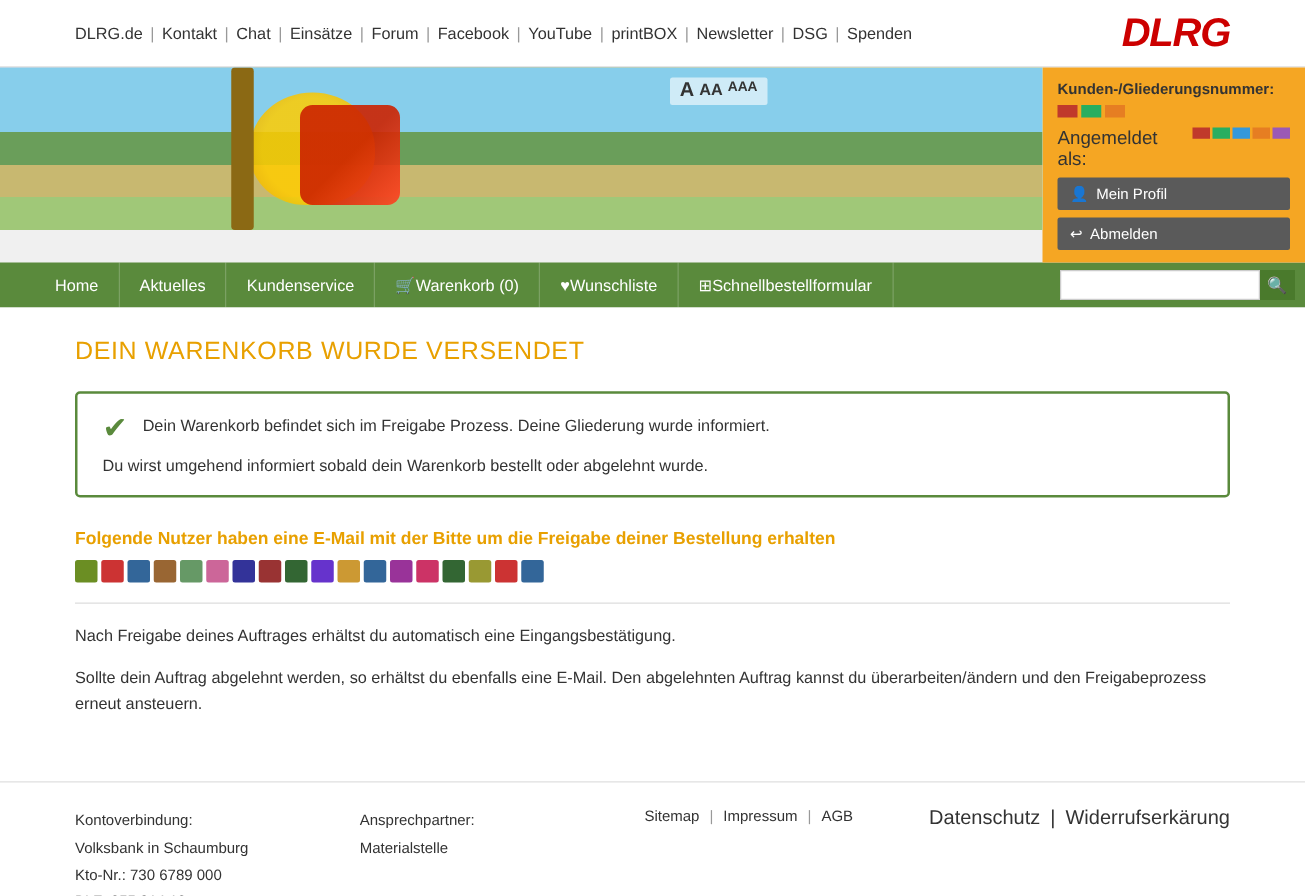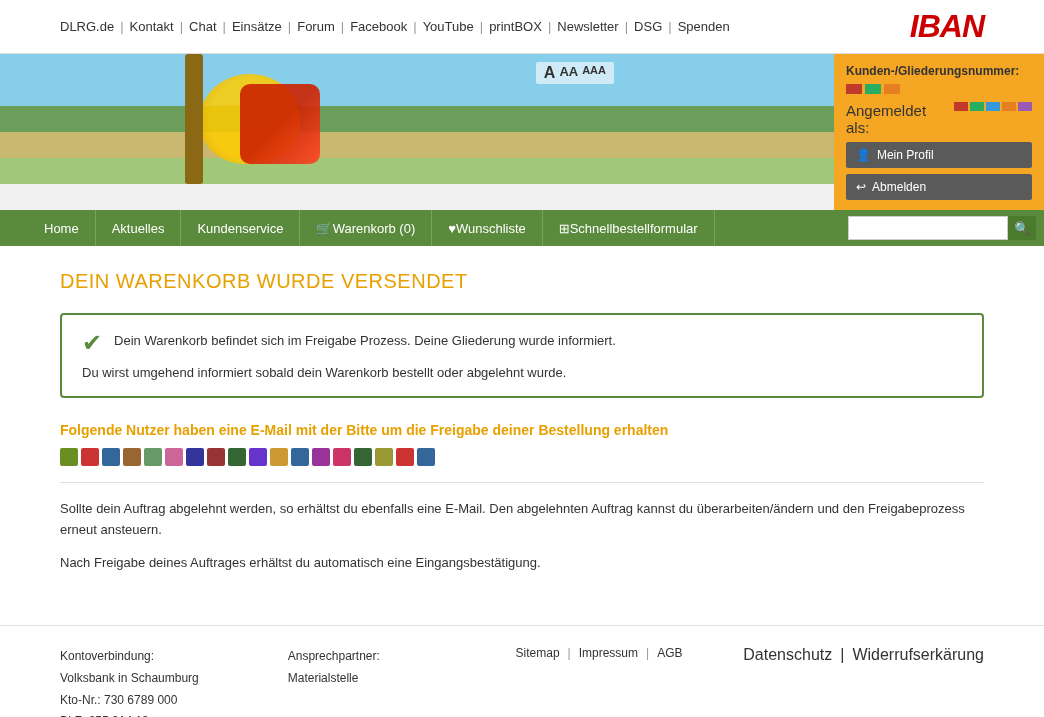--- a/index.html
+++ b/index.html
@@ -283,21 +283,21 @@
   <span class="sep">|</span>
   <a>printBOX</a>
   <span class="sep">|</span>
   <a>Newsletter</a>
   <span class="sep">|</span>
   <a>DSG</a>
   <span class="sep">|</span>
   <a>Spenden</a>
 
   <div style="margin-left:auto;">
-    <span class="dlrg-logo">IBAN</span>
+    <span class="dlrg-logo">DLRG</span>
   </div>
 </div>
 
 <div class="header-row">
   <div class="header-banner">
 
     <div style="width:100%; height:100%; background: linear-gradient(to bottom, #87CEEB 0%, #87CEEB 40%, #6a9e5a 40%, #6a9e5a 60%, #c8b870 60%, #c8b870 80%, #a0c878 80%, #a0c878 100%); position:relative;">
 
       <div style="position:absolute; left:200px; top:20px; width:100px; height:90px; background:radial-gradient(circle, #ffcc00 60%, #e6a800 100%); border-radius:50% 50% 45% 45%; opacity:0.85;"></div>
       <div style="position:absolute; left:240px; top:30px; width:80px; height:80px; background: linear-gradient(135deg, #cc2200 50%, #ff4422 100%); border-radius:10px; opacity:0.9;"></div>
@@ -400,22 +400,22 @@
       <span class="avatar-block" style="background: rgb(153, 51, 153);"></span>
       <span class="avatar-block" style="background: rgb(204, 51, 102);"></span>
       <span class="avatar-block" style="background: rgb(51, 102, 51);"></span>
       <span class="avatar-block" style="background: rgb(153, 153, 51);"></span>
       <span class="avatar-block" style="background: rgb(204, 51, 51);"></span>
       <span class="avatar-block" style="background: rgb(51, 102, 153);"></span>
     </div>
 
   <hr class="divider">
 
+  <p class="info-text">Nach Freigabe deines Auftrages erhältst du automatisch eine Eingangsbestätigung.</p>
   <p class="info-text">Sollte dein Auftrag abgelehnt werden, so erhältst du ebenfalls eine E-Mail. Den abgelehnten Auftrag kannst du überarbeiten/ändern und den Freigabeprozess erneut ansteuern.</p>
-  <p class="info-text">Nach Freigabe deines Auftrages erhältst du automatisch eine Eingangsbestätigung.</p>
 </div>
 
 <div class="footer">
   <div class="footer-col">
     <div class="footer-label">Kontoverbindung:</div>
     <div class="footer-label">Volksbank in Schaumburg</div>
     <div class="footer-label">Kto-Nr.: 730 6789 000</div>
     <div class="footer-label">BLZ: 255 914 13</div>
     <div class="footer-label">IBAN: DE81 2559 1413 7306 789000</div>
 

